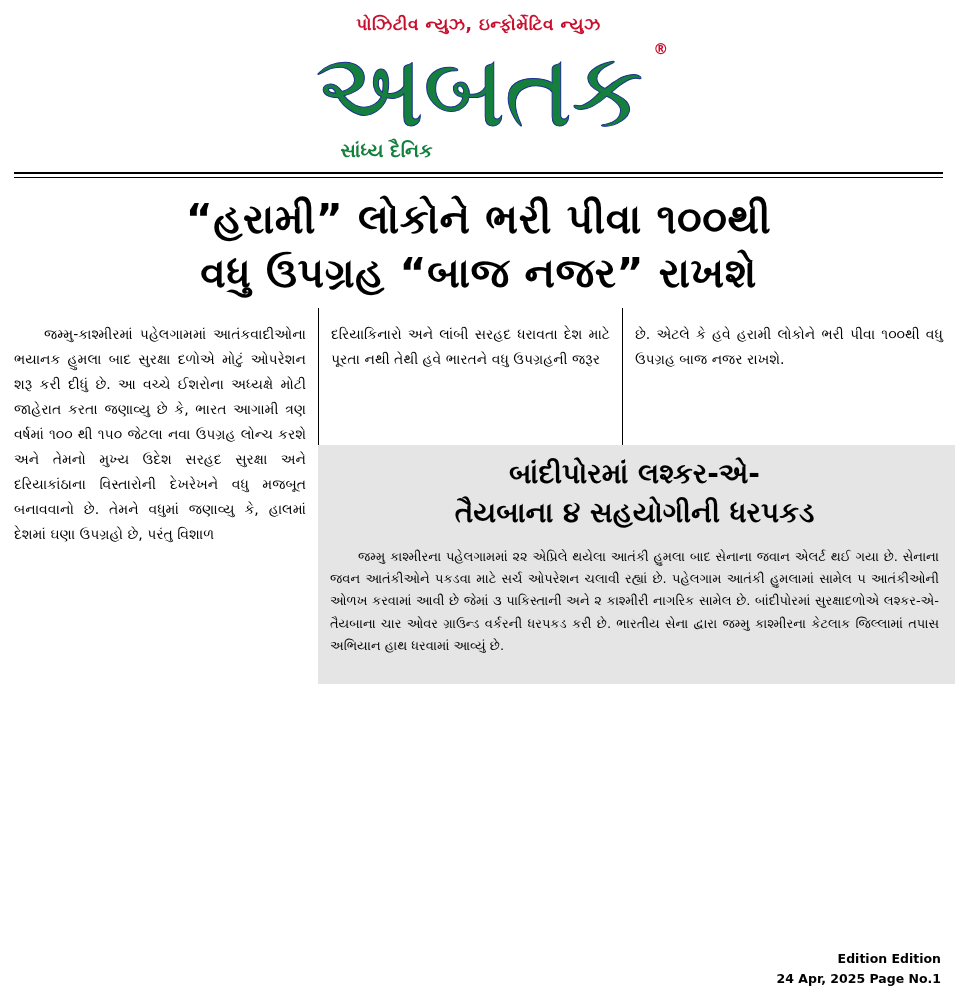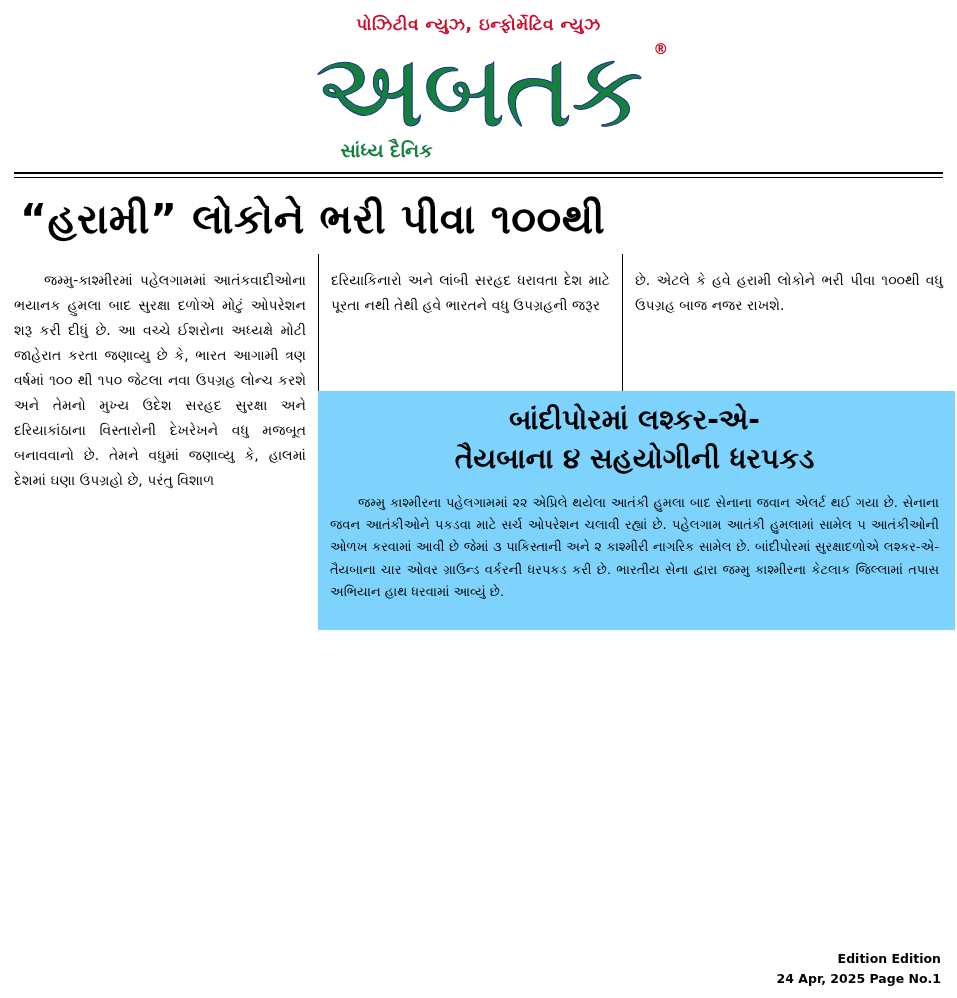--- a/index.html
+++ b/index.html
@@ -73,21 +73,21 @@
     border-top: 2px solid #000;
     margin: 10px 0 0 0;
   }
   .rule-thin {
     border-top: 1px solid #000;
     margin: 3px 0 0 0;
   }
 
   
   .headline {
-    text-align: left;
+    text-align: center;
     font-family: "DejaVu Sans", sans-serif;
     font-weight: bold;
     font-size: 41px;
     line-height: 1.32;
     letter-spacing: 0.5px;
     margin: 14px 6px 8px 6px;
     color: #000;
   }
 
   
@@ -111,21 +111,21 @@
     text-align: justify;
     text-align-last: left;
     color: #000;
   }
   .body-text.indent {
     text-indent: 30px;
   }
 
   
   .subbox {
-    background: #7dd3fc;
+    background: #e5e5e5;
     margin-top: 10px;
     padding: 10px 16px 14px 12px;
     box-sizing: border-box;
   }
   .sub-headline {
     font-family: "DejaVu Sans", sans-serif;
     font-weight: bold;
     font-size: 28px;
     line-height: 1.38;
     text-align: center;
@@ -175,20 +175,21 @@
       <span class="mast-reg">®</span>
     </div>
     <div class="mast-sub">સાંધ્ય દૈનિક</div>
   </div>
 
   <div class="rule-top"></div>
   <div class="rule-thin"></div>
 
   <div class="headline">
     <div>“હરામી” લોકોને ભરી પીવા ૧૦૦થી</div>
+    <div>વધુ ઉપગ્રહ “બાજ નજર” રાખશે</div>
   </div>
 
   <div class="columns">
 
     <div class="col col-1">
       <p class="body-text indent">જમ્મુ-કાશ્મીરમાં પહેલગામમાં આતંકવાદીઓના ભયાનક હુમલા બાદ સુરક્ષા દળોએ મોટું ઓપરેશન શરૂ કરી દીધું છે. આ વચ્ચે ઈશરોના અધ્યક્ષે મોટી જાહેરાત કરતા જણાવ્યુ છે કે, ભારત આગામી ત્રણ વર્ષમાં ૧૦૦ થી ૧૫૦ જેટલા નવા ઉપગ્રહ લોન્ચ કરશે અને તેમનો મુખ્ય ઉદેશ સરહદ સુરક્ષા અને દરિયાકાંઠાના વિસ્તારોની દેખરેખને વધુ મજબૂત બનાવવાનો છે. તેમને વધુમાં જણાવ્યુ કે, હાલમાં દેશમાં ઘણા ઉપગ્રહો છે, પરંતુ વિશાળ</p>
     </div>
 
     <div class="col col-2">
       <p class="body-text">દરિયાકિનારો અને લાંબી સરહદ ધરાવતા દેશ માટે પૂરતા નથી તેથી હવે ભારતને વધુ ઉપગ્રહની જરૂર</p>

